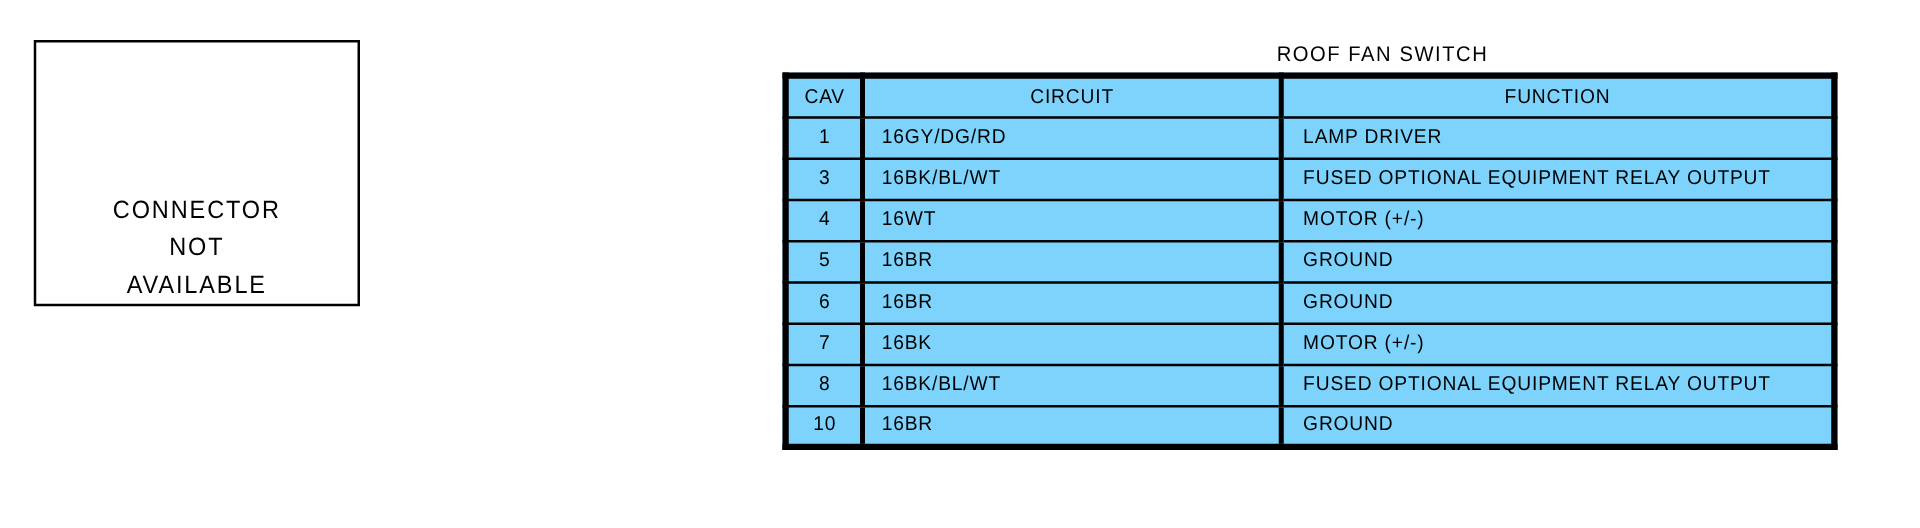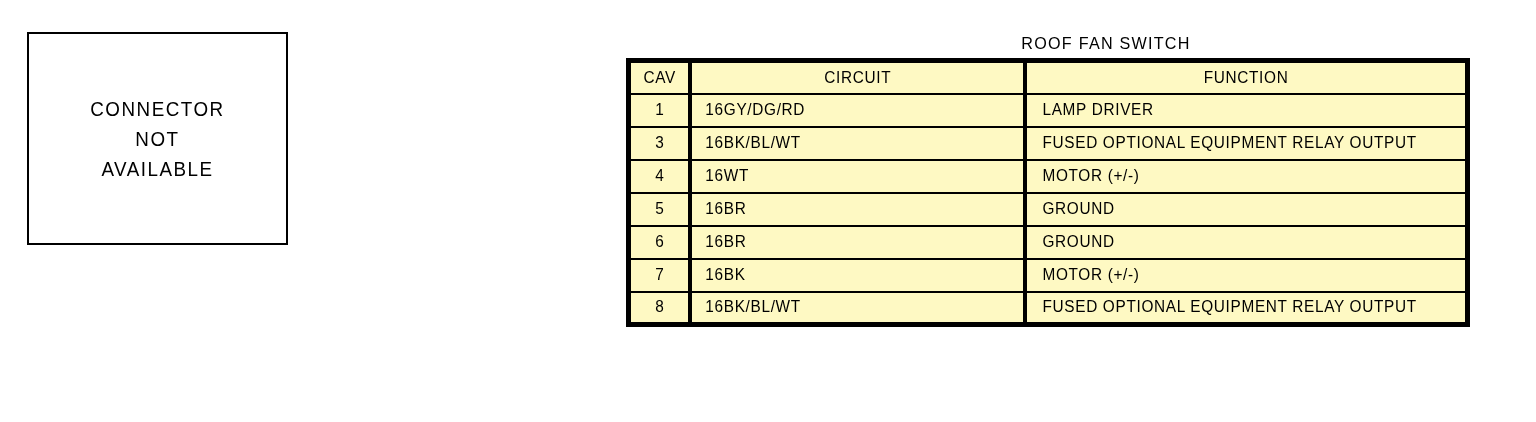--- a/index.html
+++ b/index.html
@@ -22,21 +22,21 @@
   #connector-panel {
     position: absolute;
     left: 27px;
     top: 32px;
     width: 261px;
     height: 213px;
     box-sizing: border-box;
     border: 2px solid #000000;
     background: #ffffff;
     display: flex;
-    align-items: center;
+    align-items: flex-end;
     justify-content: center;
   }
   #connector-message {
     text-align: center;
     font-size: 20px;
     line-height: 30px;
     letter-spacing: 1.6px;
     font-stretch: condensed;
     transform: scaleX(0.94);
     white-space: nowrap;
@@ -58,21 +58,21 @@
     height: 24px;
     transform: scaleX(0.95);
     white-space: nowrap;
   }
 
   #pinout-table {
     border-collapse: collapse;
     table-layout: fixed;
     width: 844px;
     border: 5px solid #000000;
-    background: #fef9c3;
+    background: #7dd3fc;
   }
   #pinout-table col.col-cav      { width: 61px; }
   #pinout-table col.col-circuit  { width: 335px; }
   #pinout-table col.col-function { width: 442px; }
 
   #pinout-table th,
   #pinout-table td {
     height: 33px;
     box-sizing: border-box;
     font-weight: normal;
@@ -160,16 +160,21 @@
         <tr>
           <td class="cav">7</td>
           <td class="circuit">16BK</td>
           <td class="function">MOTOR (+/-)</td>
         </tr>
         <tr>
           <td class="cav">8</td>
           <td class="circuit">16BK/BL/WT</td>
           <td class="function">FUSED OPTIONAL EQUIPMENT RELAY OUTPUT</td>
         </tr>
+        <tr>
+          <td class="cav">10</td>
+          <td class="circuit">16BR</td>
+          <td class="function">GROUND</td>
+        </tr>
       </tbody>
   </table>
 
 </div>
 
 </body></html>

